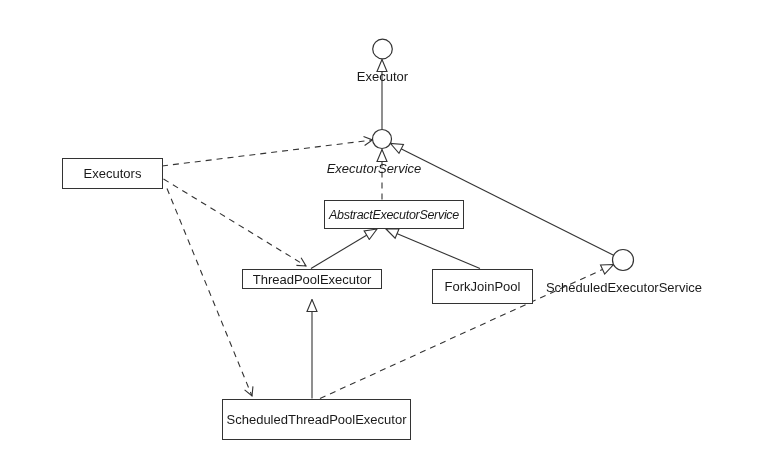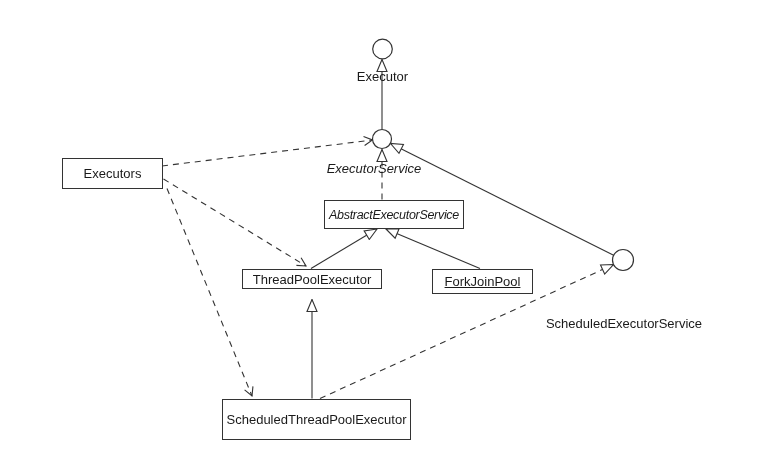--- a/index.html
+++ b/index.html
@@ -76,23 +76,23 @@
     <circle class="iface-circle" cx="382" cy="139" r="9.5"></circle>
     <circle class="iface-circle" cx="623" cy="260" r="10.5"></circle>
   </svg>
 
   <div class="node" style="left:62px; top:158px; width:101px; height:31px;text-align:center;">Executors</div>
 
   <div class="node abstract" style="left:312px; top:200px; width:140px; height:29px;margin-left:12px;">AbstractExecutorService</div>
 
   <div class="node" style="left:242px; top:269px; width:140px; height:20px;">ThreadPoolExecutor</div>
 
-  <div class="node" style="left:432px; top:269px; width:101px; height:25px;text-decoration:underline;">ForkJoinPool</div>
+  <div class="node" style="left:432px; top:269px; width:101px; height:35px;">ForkJoinPool</div>
 
   <div class="node" style="left:222px; top:399px; width:189px; height:41px;">ScheduledThreadPoolExecutor</div>
 
   <div class="iface-label" style="left:330px; top:69px; width:105px;">Executor</div>
 
   <div class="iface-label" style="left:314px; top:161px; width:120px;font-style:italic;">ExecutorService</div>
 
-  <div class="iface-label" style="left:544px; top:280px; width:160px;margin-top:36px;">ScheduledExecutorService</div>
+  <div class="iface-label" style="left:544px; top:280px; width:160px;">ScheduledExecutorService</div>
 
 </div>
 
 </body></html>

